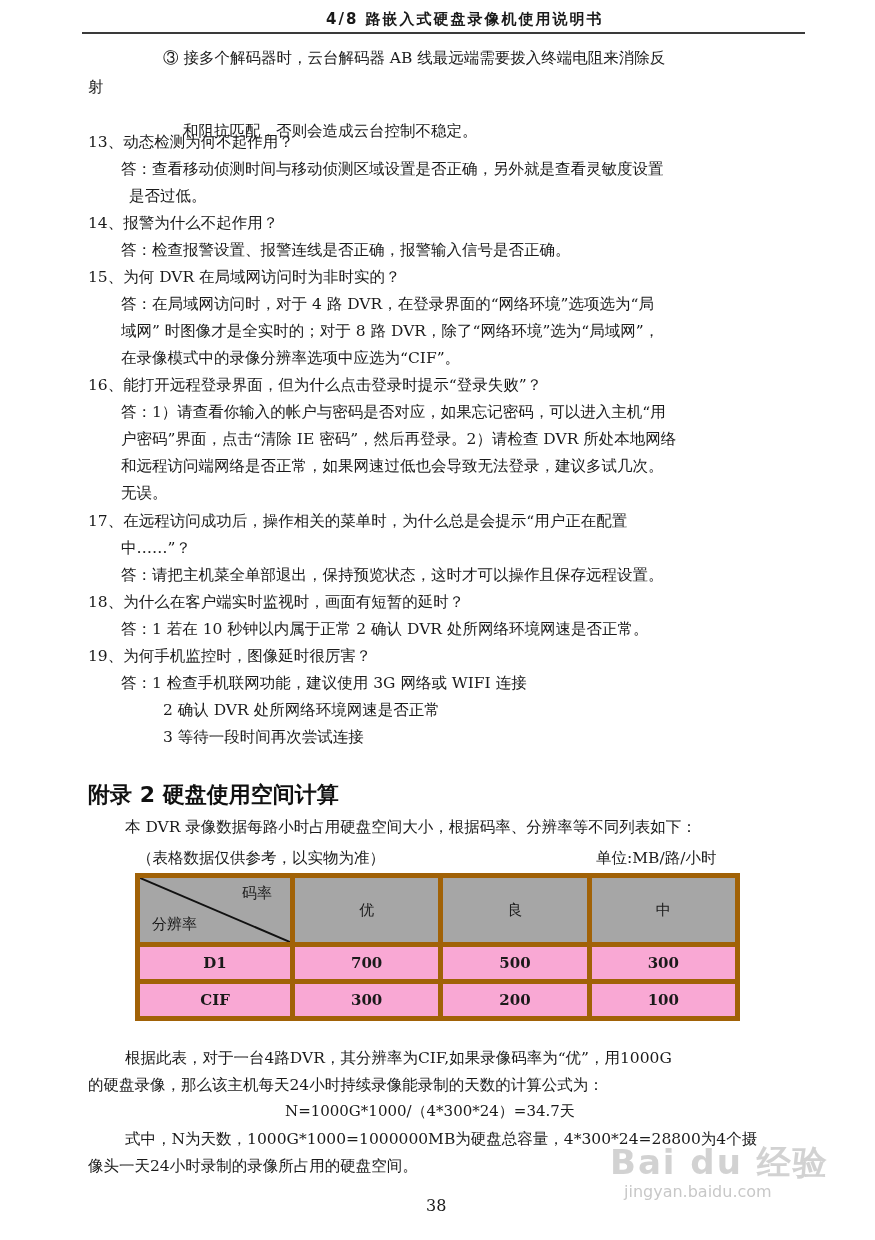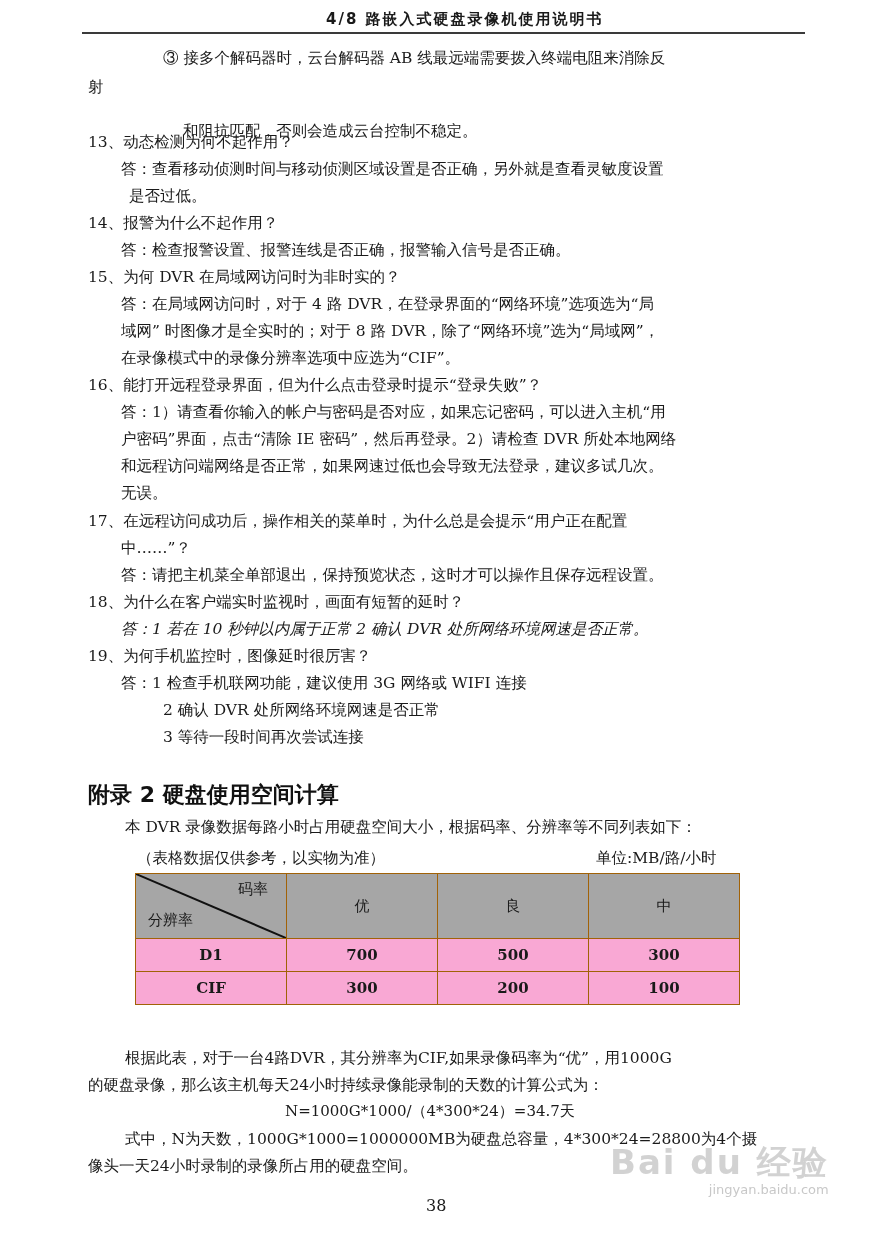--- a/index.html
+++ b/index.html
@@ -27,37 +27,36 @@
   .section-title {
     position: absolute; left: 88px; top: 780px;
     font-family: "DejaVu Sans", sans-serif; font-weight: bold;
     font-size: 22px; color: #111;
   }
   table.disk {
     position: absolute; left: 135px; top: 873px; width: 605px;
     border-collapse: collapse; font-size: 15px;
   }
   table.disk td {
-    border: 1px solid #a16207; text-align: center; height: 32px; padding: 0;
+    border: 5px solid #a16207; text-align: center; height: 32px; padding: 0;
   }
   table.disk tr.head td { background: #a6a6a6; height: 64px; }
   table.disk tr.body td { background: #f9a8d4; font-weight: bold; }
   td.corner { position: relative; width: 150px; }
   td.corner .tr { position: absolute; right: 18px; top: 6px; }
   td.corner .bl { position: absolute; left: 12px; bottom: 8px; }
   td.corner svg { position: absolute; left: 0; top: 0; }
   .formula { position: absolute; left: 285px; top: 1101px; font-size: 15px; }
   .page-number { position: absolute; left: 426px; top: 1196px; font-size: 16px; }
   .watermark {
     position: absolute; left: 610px; top: 1140px; color: #c8c8c8;
     font-family: "DejaVu Sans", sans-serif;
-    text-align: right;
   }
   .watermark .logo { font-size: 34px; font-weight: bold; letter-spacing: 2px; opacity: .8; }
-  .watermark .url { font-size: 13px; margin-top: -4px; margin-left: 14px; }
+  .watermark .url { font-size: 16px; margin-top: -4px; margin-left: 14px; }
 </style>
 </head>
 <body>
 
 <div class="page-header">
   <span class="title">4/8 路嵌入式硬盘录像机使用说明书</span>
   <div class="rule"></div>
 </div>
 
 <div class="line" style="left:163px; top:48px;">③  接多个解码器时，云台解码器 AB 线最远端需要拨入终端电阻来消除反</div>
@@ -80,21 +79,21 @@
 <div class="line a" style="top:402px;">答：1）请查看你输入的帐户与密码是否对应，如果忘记密码，可以进入主机“用</div>
 <div class="line a" style="top:429px;">户密码”界面，点击“清除 IE 密码”，然后再登录。2）请检查 DVR 所处本地网络</div>
 <div class="line a" style="top:456px;">和远程访问端网络是否正常，如果网速过低也会导致无法登录，建议多试几次。</div>
 <div class="line a" style="top:483px;">无误。</div>
 
 <div class="line q" style="top:511px;">17、在远程访问成功后，操作相关的菜单时，为什么总是会提示“用户正在配置</div>
 <div class="line a" style="top:538px;">中……”？</div>
 <div class="line a" style="top:565px;">答：请把主机菜全单部退出，保持预览状态，这时才可以操作且保存远程设置。</div>
 
 <div class="line q" style="top:592px;">18、为什么在客户端实时监视时，画面有短暂的延时？</div>
-<div class="line a" style="top:619px;font-style:italic;">答：1 若在 10 秒钟以内属于正常 2 确认 DVR 处所网络环境网速是否正常。</div>
+<div class="line a" style="top:619px;">答：1 若在 10 秒钟以内属于正常 2 确认 DVR 处所网络环境网速是否正常。</div>
 
 <div class="line q" style="top:646px;">19、为何手机监控时，图像延时很厉害？</div>
 <div class="line a" style="top:673px;">答：1 检查手机联网功能，建议使用 3G 网络或 WIFI 连接</div>
 <div class="line" style="left:163px; top:700px;">2 确认 DVR 处所网络环境网速是否正常</div>
 <div class="line" style="left:163px; top:727px;">3 等待一段时间再次尝试连接</div>
 
 <div class="section-title">附录 2 硬盘使用空间计算</div>
 <div class="line a" style="left:125px; top:817px;">本 DVR 录像数据每路小时占用硬盘空间大小，根据码率、分辨率等不同列表如下：</div>
 <div class="line" style="left:137px; top:848px;">（表格数据仅供参考，以实物为准）</div>
 <div class="line" style="left:596px; top:848px;">单位:MB/路/小时</div>

